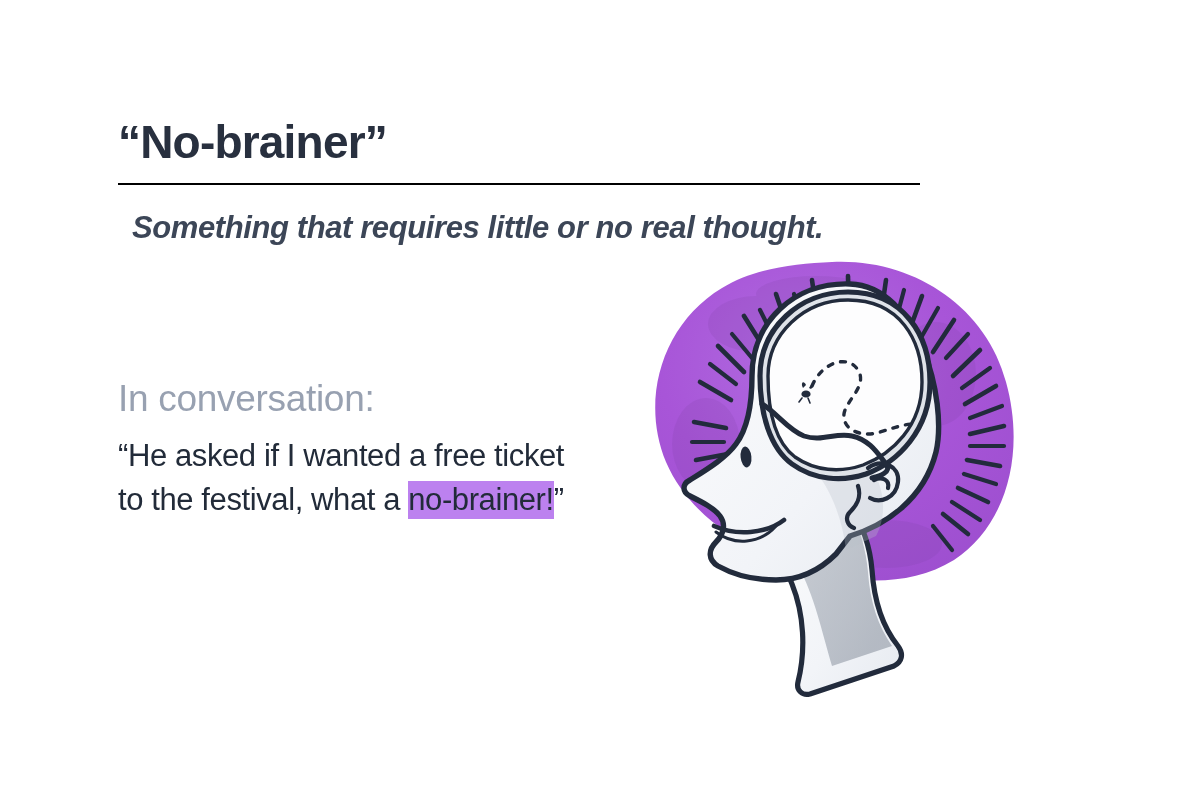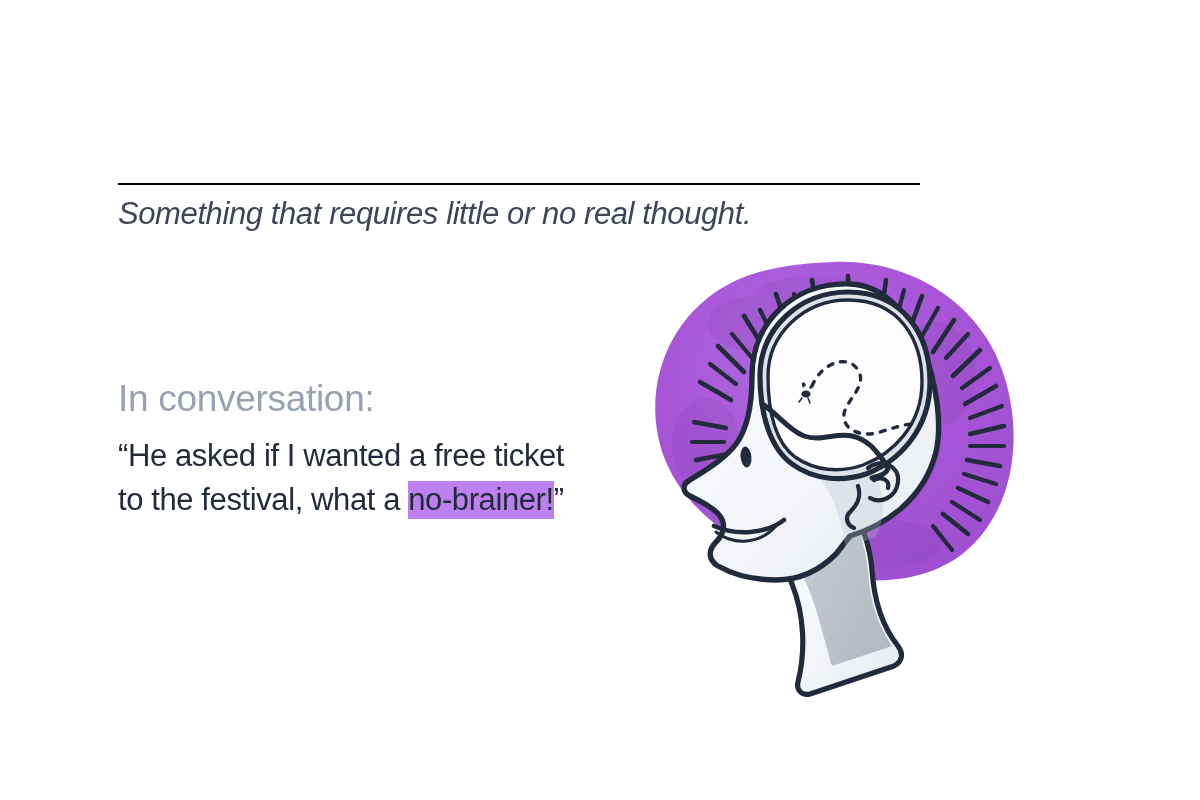--- a/index.html
+++ b/index.html
@@ -41,24 +41,24 @@
     width: 802px;
     height: 2px;
     background: #000000;
   }
 
   .term-definition {
     position: absolute;
     left: 118px;
     top: 194px;
     width: 830px;
-    margin: 0;
+    margin: 14px;
     font-family: "Liberation Sans", sans-serif;
     font-size: 31px;
-    font-weight: normal;
+    font-weight: bold;
     font-style: italic;
     letter-spacing: -0.4px;
     color: #3c4657;
     line-height: 1.28;
     white-space: nowrap;
   }
 
   .usage-label {
     position: absolute;
     left: 118px;
@@ -101,20 +101,21 @@
     width: 396px;
     height: 470px;
   }
   .illustration svg { display: block; width: 100%; height: 100%; }
 </style>
 </head>
 <body>
 
 <div id="page">
 
+  <h1 class="term-title">“No-brainer”</h1>
 
   <div class="term-divider"></div>
 
   <p class="term-definition">Something that requires little or no real thought.</p>
 
   <p class="usage-label">In conversation:</p>
 
   <p class="usage-quote"><span>“He asked if I wanted a free ticket to the festival, what a </span><span class="hl">no-brainer!</span><span>”</span></p>
 
   <div class="illustration">

